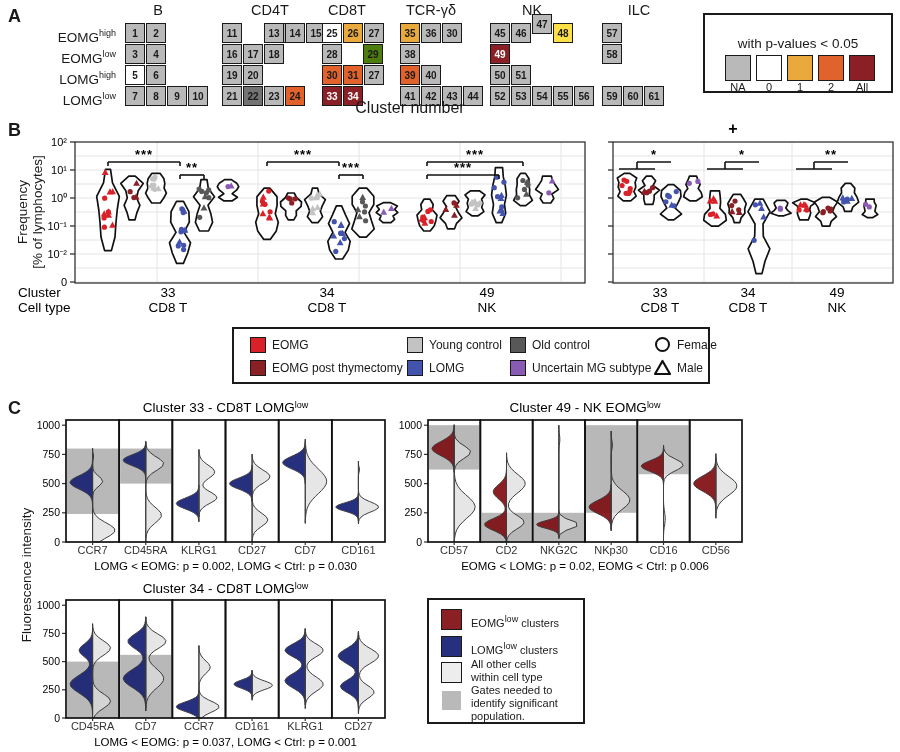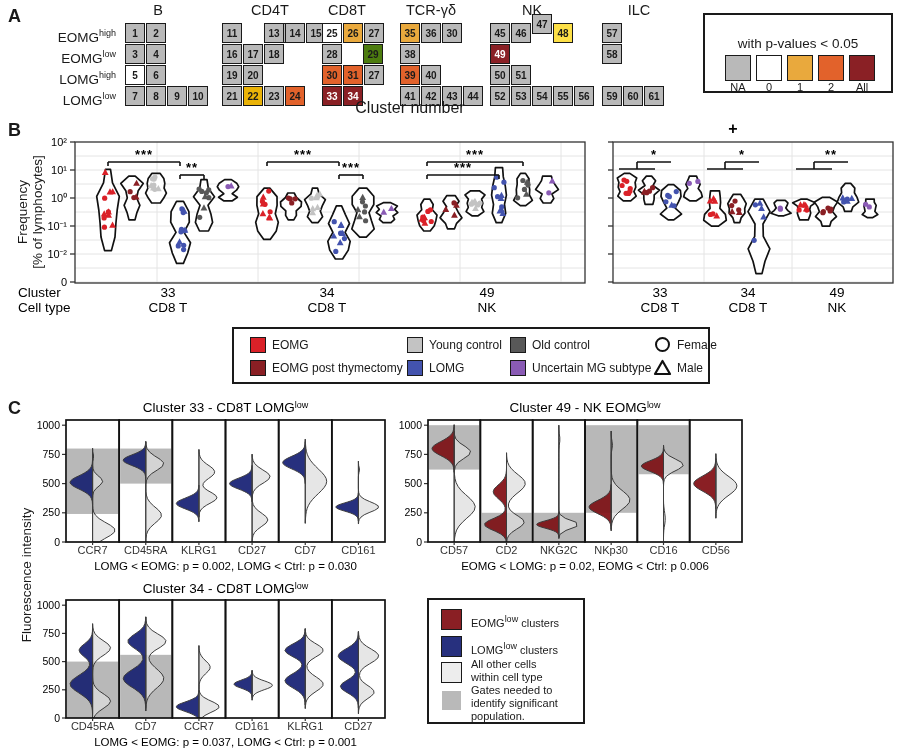--- a/index.html
+++ b/index.html
@@ -60,21 +60,21 @@
       <div class="pa-box" style="left: 243px; top: 23px; background: rgb(185, 185, 185); color: rgb(26, 26, 26); margin-left: 24px;">12</div>
       <div class="pa-box" style="left: 264px; top: 23px; background: rgb(185, 185, 185); color: rgb(26, 26, 26);">13</div>
       <div class="pa-box" style="left: 285px; top: 23px; background: rgb(185, 185, 185); color: rgb(26, 26, 26);">14</div>
       <div class="pa-box" style="left: 306px; top: 23px; background: rgb(185, 185, 185); color: rgb(26, 26, 26);">15</div>
       <div class="pa-box" style="left: 222px; top: 44px; background: rgb(185, 185, 185); color: rgb(26, 26, 26);">16</div>
       <div class="pa-box" style="left: 243px; top: 44px; background: rgb(185, 185, 185); color: rgb(26, 26, 26);">17</div>
       <div class="pa-box" style="left: 264px; top: 44px; background: rgb(185, 185, 185); color: rgb(26, 26, 26);">18</div>
       <div class="pa-box" style="left: 222px; top: 65px; background: rgb(185, 185, 185); color: rgb(26, 26, 26);">19</div>
       <div class="pa-box" style="left: 243px; top: 65px; background: rgb(185, 185, 185); color: rgb(26, 26, 26);">20</div>
       <div class="pa-box" style="left: 222px; top: 86px; background: rgb(185, 185, 185); color: rgb(26, 26, 26);">21</div>
-      <div class="pa-box" style="left: 243px; top: 86px; background: #eab308; color: rgb(26, 26, 26); text-align: center;">22</div>
+      <div class="pa-box" style="left: 243px; top: 86px; background: #737373; color: rgb(26, 26, 26); text-align: center;">22</div>
       <div class="pa-box" style="left: 264px; top: 86px; background: rgb(185, 185, 185); color: rgb(26, 26, 26);">23</div>
       <div class="pa-box" style="left: 285px; top: 86px; background: rgb(226, 98, 43); color: rgb(26, 26, 26);">24</div>
       <div class="abs pa-glabel" style="left: 302px; top: 2px;">CD8T</div>
       <div class="pa-box" style="left: 322px; top: 23px; background: rgb(255, 255, 255); color: rgb(26, 26, 26);">25</div>
       <div class="pa-box" style="left: 343px; top: 23px; background: rgb(233, 169, 61); color: rgb(26, 26, 26);">26</div>
       <div class="pa-box" style="left: 364px; top: 23px; background: rgb(185, 185, 185); color: rgb(26, 26, 26);">27</div>
       <div class="pa-box" style="left: 322px; top: 44px; background: rgb(185, 185, 185); color: rgb(26, 26, 26);">28</div>
       <div class="pa-box" style="left: 343px; top: 44px; background: #4d7c0f; color: rgb(26, 26, 26); margin-left: 20px;">29</div>
       <div class="pa-box" style="left: 322px; top: 65px; background: rgb(226, 98, 43); color: rgb(26, 26, 26);">30</div>
       <div class="pa-box" style="left: 343px; top: 65px; background: rgb(226, 98, 43); color: rgb(26, 26, 26);">31</div>

